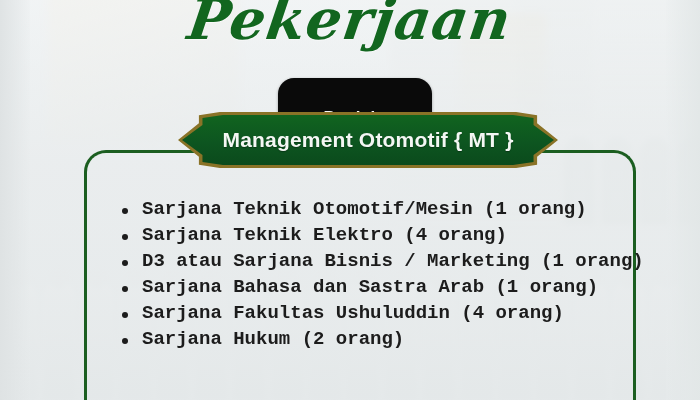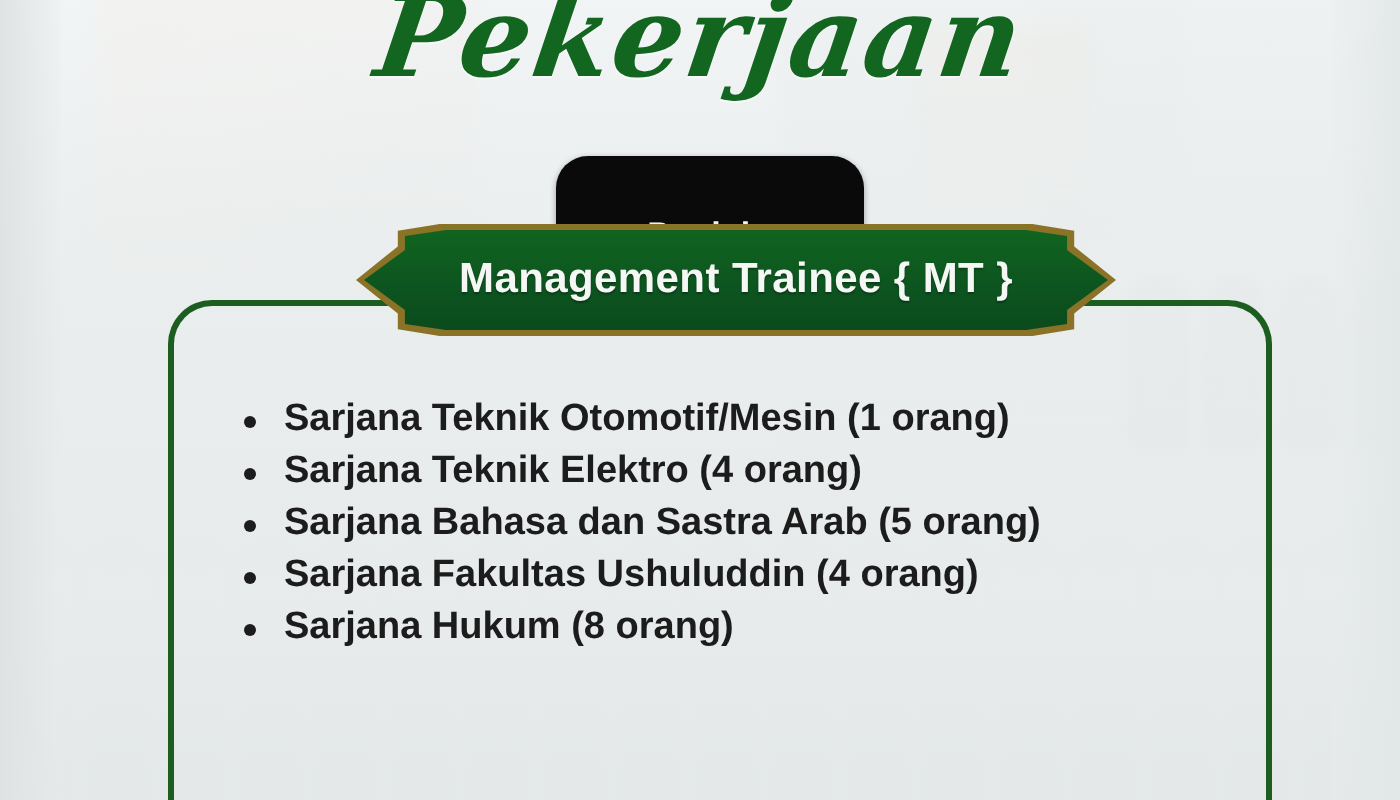--- a/index.html
+++ b/index.html
@@ -259,20 +259,21 @@
   }
   .req-item {
     position: relative;
     padding-left: 24px;
     margin-bottom: 7px;
     font-size: 19px;
     font-weight: 700;
     color: #1c1c1c;
     line-height: 1.0;
     white-space: nowrap;
+    font-family: Liberation Mono, monospace;
   }
   .req-item .bullet {
     position: absolute;
     left: 4px;
     top: 8px;
     width: 6px;
     height: 6px;
     border-radius: 50%;
     background: #1c1c1c;
   }
@@ -322,40 +323,44 @@
 
   <div class="frame"></div>
 
   <div class="posisi-pill">
     <span>Posisi :</span>
   </div>
 
   <div class="banner-wrap">
     <div class="banner-gold"></div>
     <div class="banner-green">
-      <span>Management Trainee { MT }</span>
+      <span>Management Otomotif { MT }</span>
     </div>
   </div>
 
   <ul class="req-list">
     <li class="req-item">
       <span class="bullet"></span>
       <span>Sarjana Teknik Otomotif/Mesin (1 orang)</span>
     </li>
     <li class="req-item">
       <span class="bullet"></span>
       <span>Sarjana Teknik Elektro (4 orang)</span>
     </li>
     <li class="req-item">
       <span class="bullet"></span>
-      <span>Sarjana Bahasa dan Sastra Arab (5 orang)</span>
+      <span>D3 atau Sarjana Bisnis / Marketing (1 orang)</span>
+    </li>
+    <li class="req-item">
+      <span class="bullet"></span>
+      <span>Sarjana Bahasa dan Sastra Arab (1 orang)</span>
     </li>
     <li class="req-item">
       <span class="bullet"></span>
       <span>Sarjana Fakultas Ushuluddin (4 orang)</span>
     </li>
     <li class="req-item">
       <span class="bullet"></span>
-      <span>Sarjana Hukum (8 orang)</span>
+      <span>Sarjana Hukum (2 orang)</span>
     </li>
   </ul>
 
 </div>
 
 </body></html>

